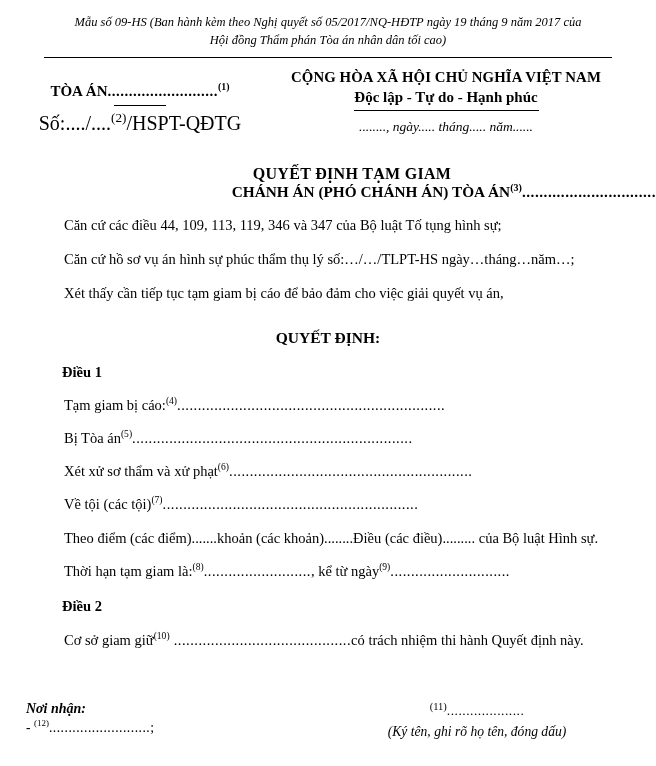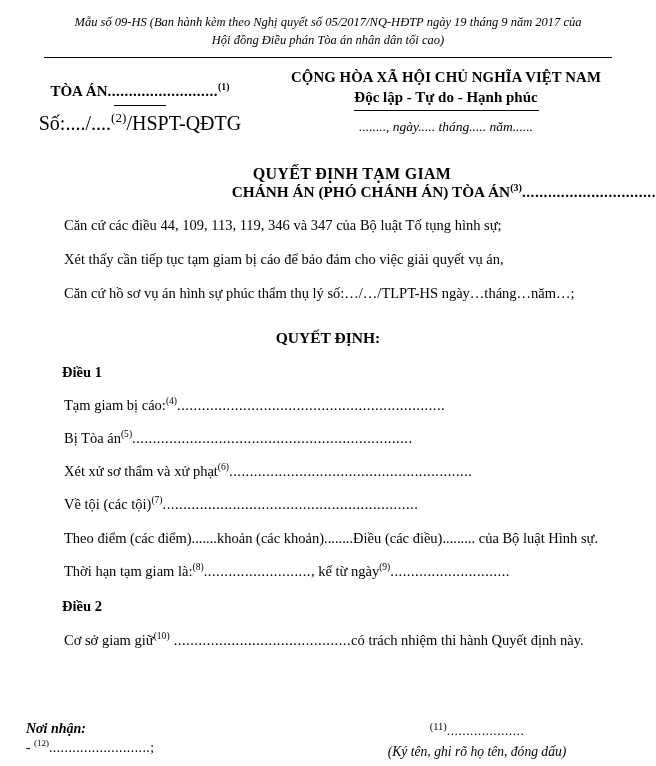--- a/index.html
+++ b/index.html
@@ -157,21 +157,21 @@
   }
 
   
   .dots { letter-spacing: 0.5px; }
 
   
   .footer {
     position: absolute;
     left: 0;
     right: 0;
-    top: 708px;
+    top: 688px;
     display: flex;
     align-items: flex-start;
     padding: 0 28px 0 26px;
   }
   .recv {
     width: 300px;
     flex: 0 0 300px;
   }
   .recv-title {
     font-weight: bold;
@@ -201,21 +201,21 @@
     white-space: nowrap;
   }
 </style>
 </head>
 <body>
 
 <div class="page">
 
   <div class="form-note">
     <span>Mẫu số 09-HS (Ban hành kèm theo Nghị quyết số 05/2017/NQ-HĐTP ngày 19 tháng 9 năm 2017 của</span>
-    <span class="l2">Hội đồng Điều phán Tòa án nhân dân tối cao)</span>
+    <span class="l2">Hội đồng Thẩm phán Tòa án nhân dân tối cao)</span>
   </div>
 
   <hr class="top-rule">
 
   <div class="header">
 
     <div class="hdr-left">
       <div class="court-line"><span>TÒA ÁN</span><span class="dots">..........................</span><sup>(1)</sup></div>
       <div class="court-rule"></div>
       <div class="so-line"><span>Số:..../....</span><sup>(2)</sup><span>/HSPT-QĐTG</span></div>
@@ -230,22 +230,22 @@
 
   </div>
 
   <div class="doc-title">QUYẾT ĐỊNH TẠM GIAM</div>
 
   <div class="issuer-title"><span>CHÁNH ÁN (PHÓ CHÁNH ÁN) TÒA ÁN</span><sup>(3)</sup><span class="dots">...............................</span></div>
 
   <div class="body">
 
     <p class="para">Căn cứ các điều 44, 109, 113, 119, 346 và 347 của Bộ luật Tố tụng hình sự;</p>
+    <p class="para j">Căn cứ hồ sơ vụ án hình sự phúc thẩm thụ lý số:…/…/TLPT-HS ngày…tháng…năm…;</p>
     <p class="para">Xét thấy cần tiếp tục tạm giam bị cáo để bảo đảm cho việc giải quyết vụ án,</p>
-    <p class="para j">Căn cứ hồ sơ vụ án hình sự phúc thẩm thụ lý số:…/…/TLPT-HS ngày…tháng…năm…;</p>
 
   </div>
 
   <div class="decide-title">QUYẾT ĐỊNH:</div>
 
   <div class="body">
 
     <div class="article-head">Điều 1</div>
 
     <div class="line-item"><span>Tạm giam bị cáo:</span><sup>(4)</sup><span class="dots">.................................................................</span></div>

